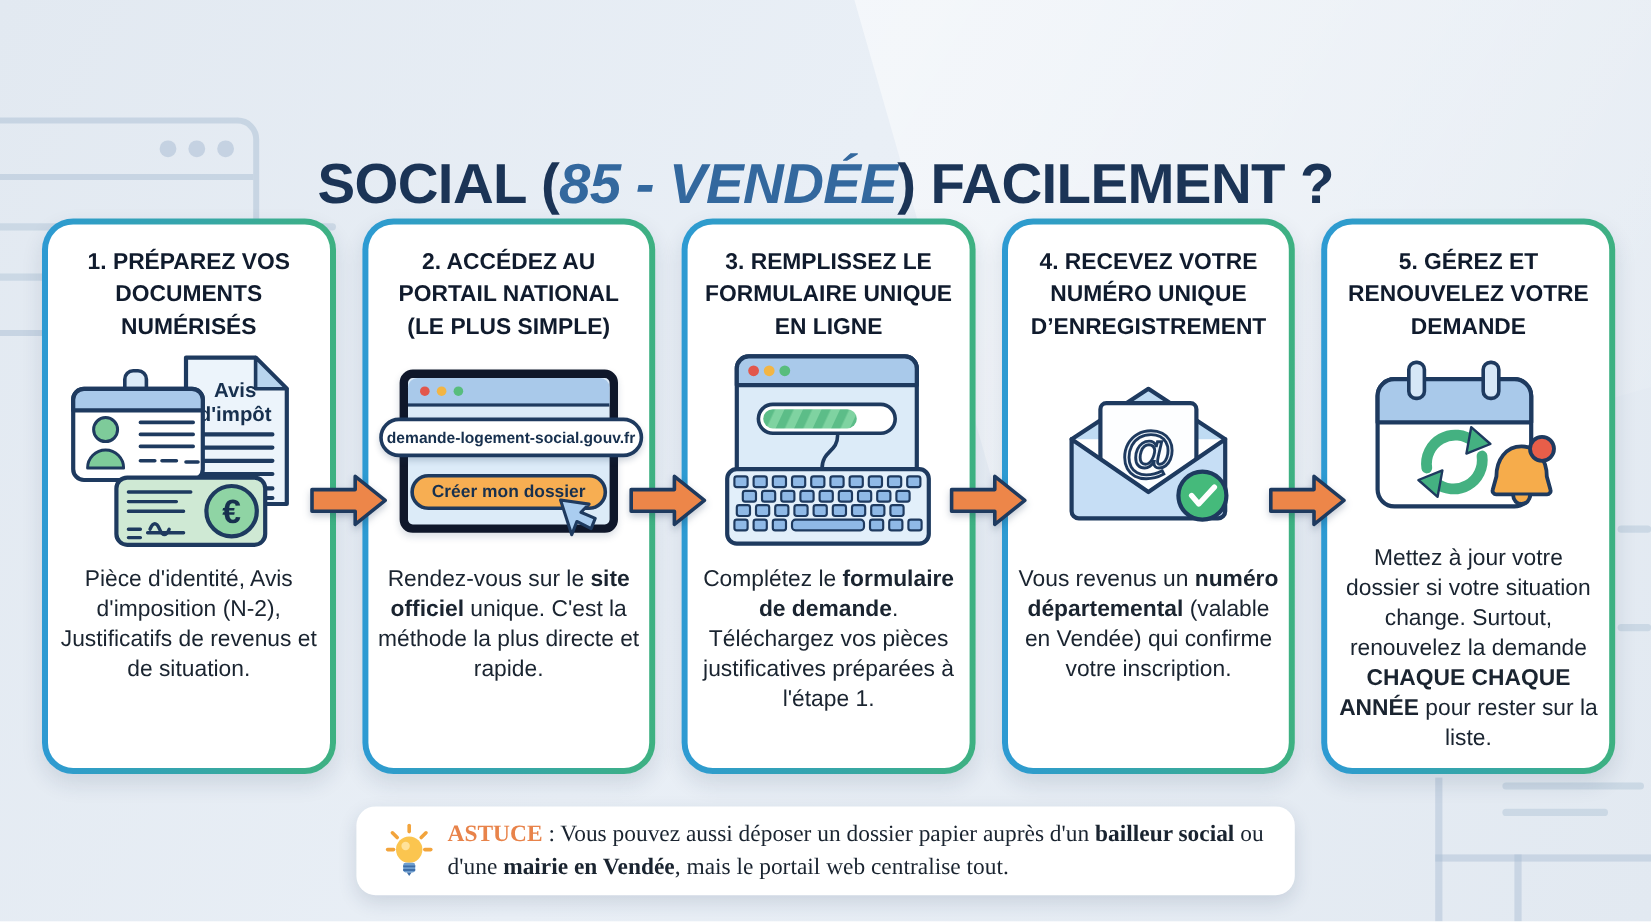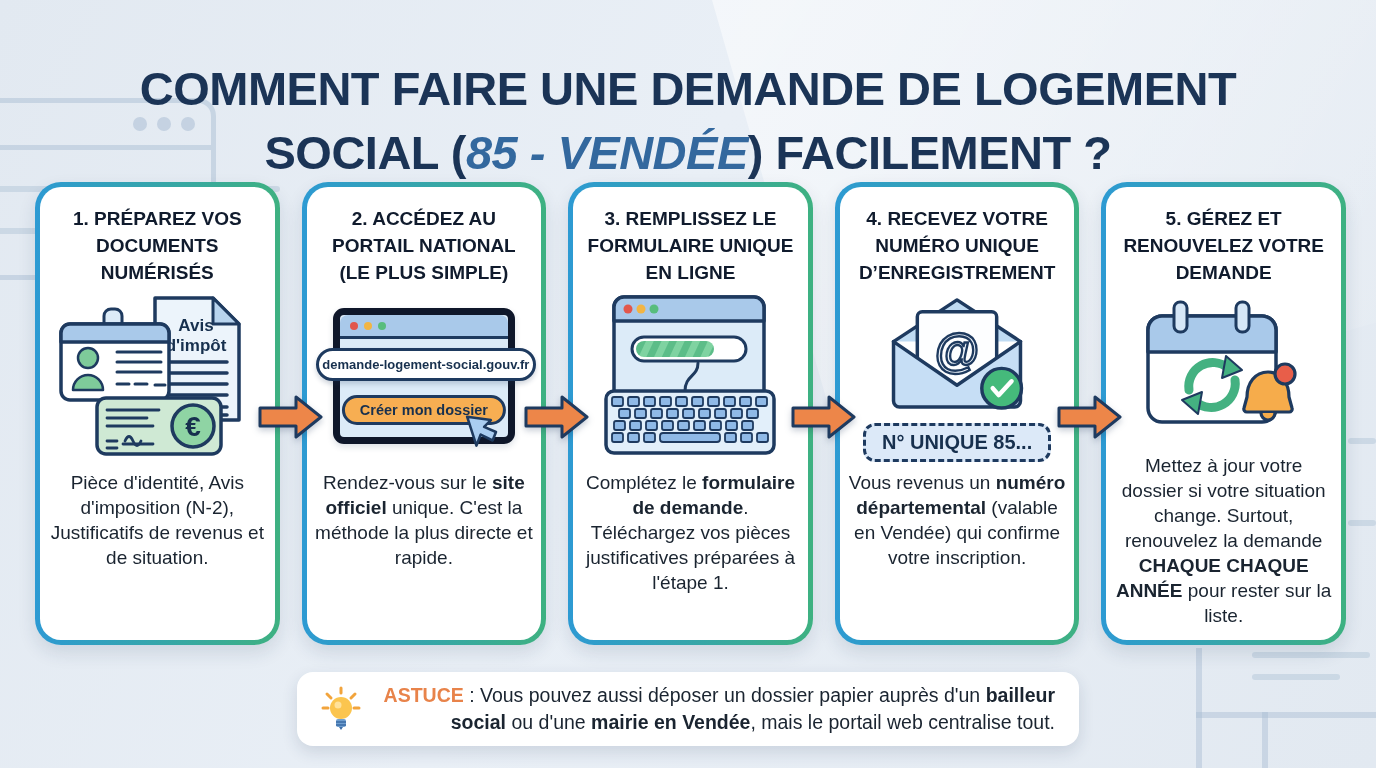--- a/index.html
+++ b/index.html
@@ -66,21 +66,21 @@
     font-weight:700;font-size:20px;color:#17304e;padding:5px 16px;white-space:nowrap;}
 
   
   .flow-arrow{position:absolute;top:393px;width:66px;height:48px;z-index:5;filter:drop-shadow(0 3px 3px rgba(27,52,86,.25));}
   .a1{left:258px;} .a2{left:524px;} .a3{left:791px;} .a4{left:1057px;}
 
   
   .tip{position:absolute;left:50%;top:672px;transform:translateX(-50%);width:782px;box-sizing:border-box;
     background:#ffffff;border-radius:16px;box-shadow:0 6px 16px rgba(27,52,86,.14);
     display:flex;align-items:center;gap:12px;padding:10px 24px;}
-  .tip-text{margin:0;font-size:19.5px;line-height:27px;text-align:right;color:#1a2430;flex:1;}
+  .tip-text{margin:0;font-size:19.5px;line-height:27px;text-align:left;color:#1a2430;flex:1;font-family:Liberation Serif, serif;}
   .tip-text .tip-label{color:#e8834a;font-weight:700;}
   .tip-text strong{font-weight:700;}
 
   svg text{font-family:"Liberation Sans",sans-serif;}
 </style>
 </head>
 <body>
 
 <div class="canvas">
 
@@ -97,21 +97,21 @@
   <div class="wf wf-line wf-l2"></div>
   <div class="wf wf-vline-br"></div>
   <div class="wf wf-hline-br"></div>
   <div class="wf wf-vline-br2"></div>
   <div class="wf wf-line wf-b1"></div>
   <div class="wf wf-line wf-b2"></div>
   <div class="wf wf-line wf-r1"></div>
   <div class="wf wf-line wf-r2"></div>
 
   <h1 class="title">
-    <span>COMMENT FAIRE UNE DEMANDE DE LOGEMENT</span><br>
+    <br>
     <span><span>SOCIAL (</span><span class="hl">85 - VENDÉE</span><span>) FACILEMENT ?</span></span>
   </h1>
 
   <div class="cards">
 
     <div class="card">
       <div class="card-inner">
         <div class="step-title">1. PRÉPAREZ VOS DOCUMENTS NUMÉRISÉS</div>
         <div class="icon-area">
           <svg width="200" height="165" viewBox="0 0 200 165">
@@ -238,21 +238,20 @@
               <path d="M12,52 L76,10 L140,52" fill="#bfdbf3" stroke-width="3.5"></path>
               <rect x="36" y="22" width="80" height="76" rx="5" fill="#fdfeff" stroke-width="3.5"></rect>
             </g>
             <text x="76" y="78" font-size="46" font-weight="700" fill="#eef5fc" stroke="#1e3a5f" stroke-width="2.4" text-anchor="middle">@</text>
             <g stroke="#1e3a5f" stroke-linejoin="round" stroke-linecap="round">
               <path d="M12,52 L76,96 L140,52 V112 a6,6 0 0 1 -6,6 H18 a6,6 0 0 1 -6,-6 Z" fill="#c6def5" stroke-width="3.5"></path>
               <circle cx="121" cy="99" r="20" fill="#45ba7b" stroke-width="3.5"></circle>
               <path d="M112,99 l6,7 l13,-14" fill="none" stroke="#ffffff" stroke-width="4.5"></path>
             </g>
           </svg>
-          <div class="num-badge">N° UNIQUE 85...</div>
         </div>
         <div class="desc"><span>Vous revenus un </span><strong>numéro départemental</strong><span> (valable en Vendée) qui confirme votre inscription.</span></div>
       </div>
     </div>
 
     <div class="card">
       <div class="card-inner">
         <div class="step-title">5. GÉREZ ET RENOUVELEZ VOTRE DEMANDE</div>
         <div class="icon-area">
           <svg width="176" height="148" viewBox="0 0 176 148">

